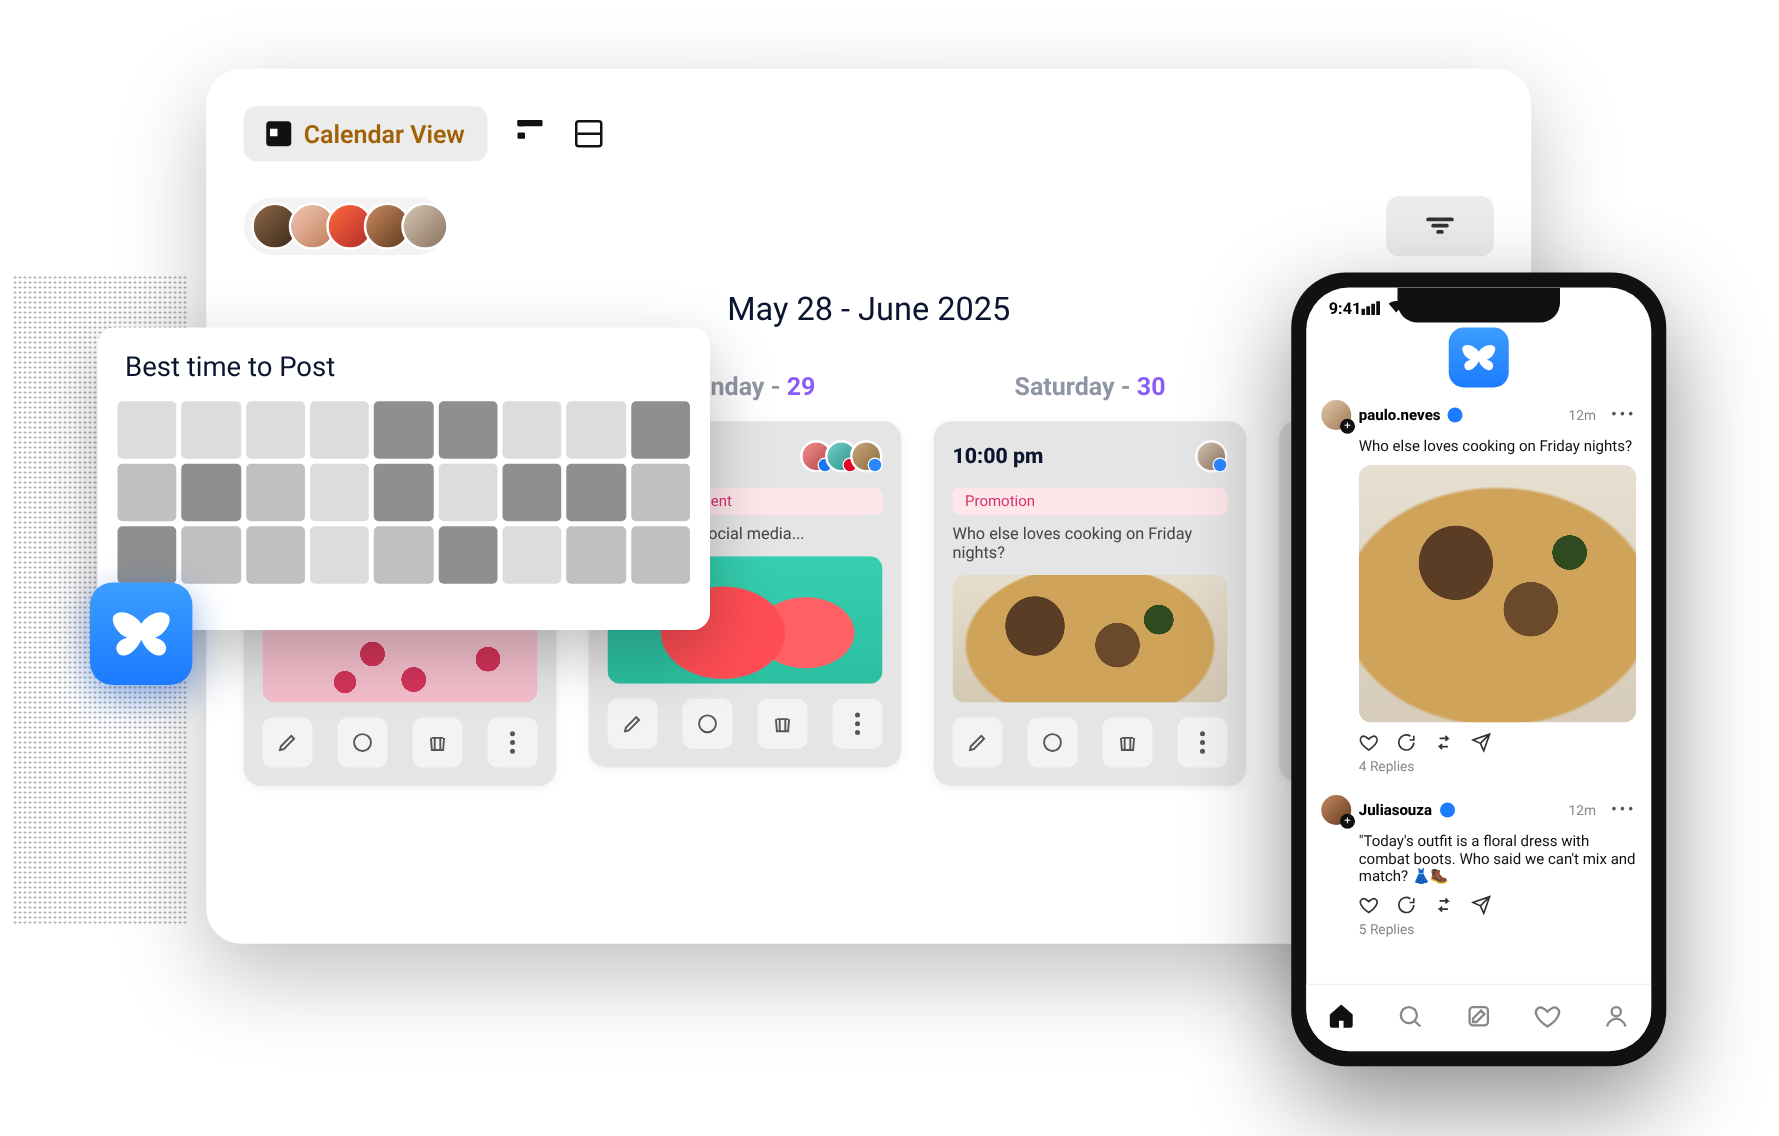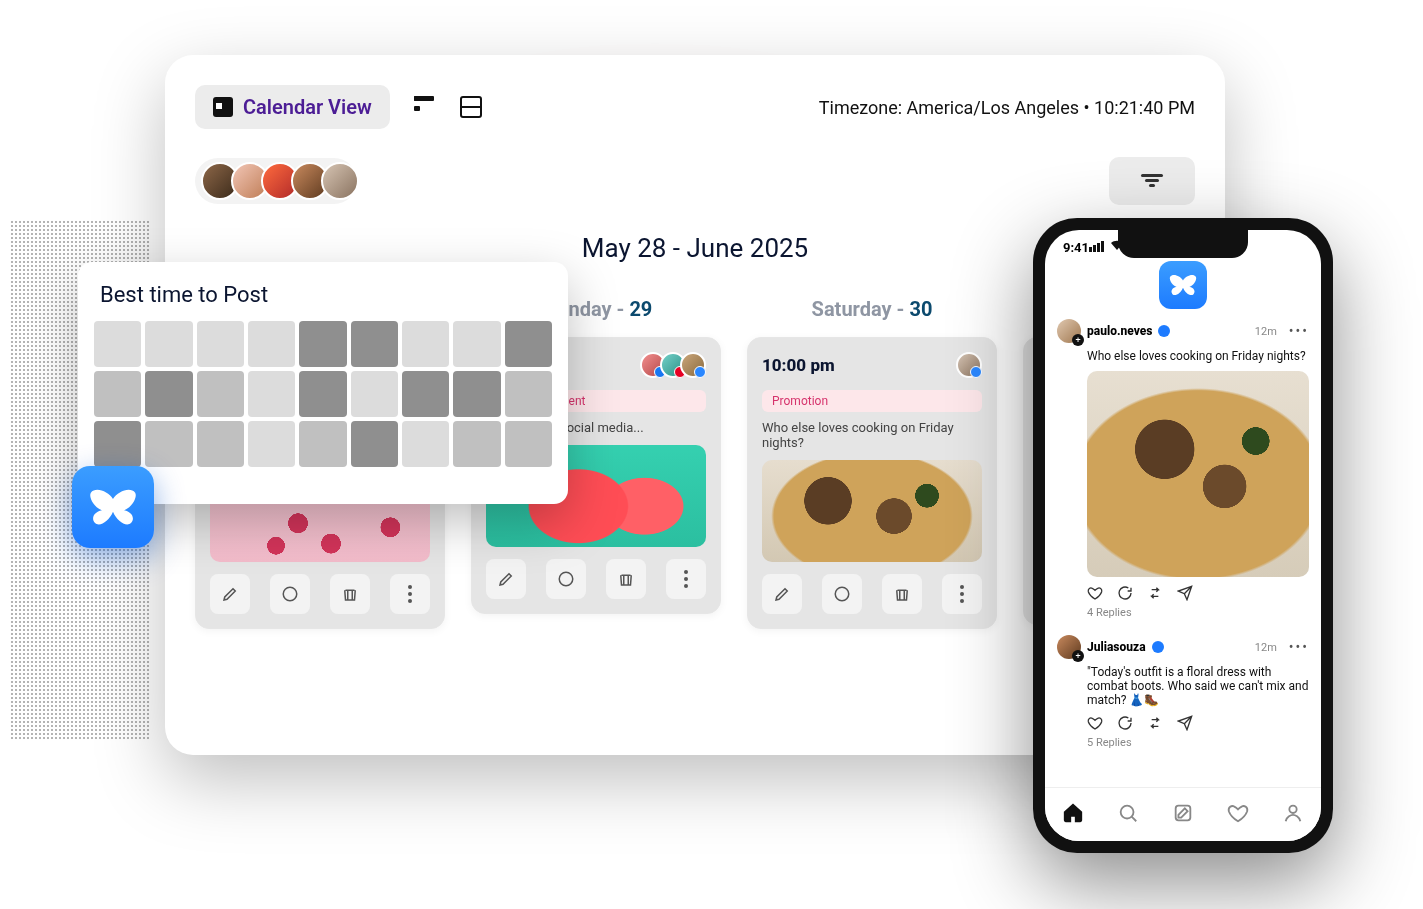--- a/index.html
+++ b/index.html
@@ -25,21 +25,21 @@
     background: #fff; border-radius: 28px;
     box-shadow: 0 25px 70px rgba(0,0,0,.25);
     padding: 30px 30px 30px 30px;
     z-index: 2;
     overflow: hidden;
   }
   .top-row { display:flex; align-items:center; gap:24px; }
   .btn-active {
     display:inline-flex; align-items:center; gap:10px;
     background:#ececec; border-radius:10px; padding:10px 18px;
-    font-size:20px; font-weight:600; color:#4c1d95;
+    font-size:20px; font-weight:600; color:#a16207;
   }
   .ico-cal { width:20px; height:20px; position:relative; background:#111; border-radius:3px; }
   .ico-cal::before { content:""; position:absolute; left:3px; top:6px; width:6px; height:6px; background:#fff; }
   .view-icon { width:22px; height:22px; display:inline-block; }
   .view-icon.list::before,.view-icon.list::after { content:""; display:block; width:20px; height:5px; background:#111; margin-bottom:5px; border-radius:1px;}
   .view-icon.list::before { box-shadow: 0 10px 0 #111; width:6px; height:5px; background:#111; float:left; margin-right:4px;}
   .view-icon.grid { border:2px solid #111; border-radius:3px; position:relative; }
   .view-icon.grid::after { content:""; position:absolute; left:0; top:50%; width:100%; height:2px; background:#111; transform:translateY(-50%); }
   .tz { margin-left:auto; font-size:18px; color:#111; }
   .avatars-row { display:flex; align-items:center; margin-top:28px; }
@@ -53,21 +53,21 @@
   .filter-btn { margin-left:auto; background:#ececec; border-radius:10px; width:86px; height:48px; display:flex; align-items:center; justify-content:center; }
   .filter-ico { width:22px; height:14px; position:relative; }
   .filter-ico::before,.filter-ico::after,.filter-ico span { content:""; position:absolute; left:0; background:#333; height:3px; border-radius:2px;}
   .filter-ico::before{top:0;width:22px;}
   .filter-ico span{top:5px;left:4px;width:14px;height:3px;display:block;}
   .filter-ico::after{top:10px;left:8px;width:6px;}
   .date-range { text-align:center; font-size:26px; font-weight:400; color:#0b1530; margin-top:28px; }
   .days-row { display:flex; gap:26px; margin-top:34px; }
   .day-col { flex:0 0 250px; display:flex; flex-direction:column; }
   .day-head { text-align:center; font-size:20px; font-weight:700; color:#8f96a3; margin-bottom:16px; }
-  .day-head .num { color:#0c4a6e; }
+  .day-head .num { color:#8b5cf6; }
   .card {
     background:#e5e5e5; border:1px solid #e6e6e6; border-radius:14px; padding:14px;
     box-shadow:0 2px 8px rgba(0,0,0,.05);
     display:flex; flex-direction:column;
   }
   .card-top { display:flex; align-items:center; justify-content:space-between; }
   .time { font-weight:800; font-size:17px; color:#0b1530; }
   .mini-avs { display:flex; }
   .mini-av { width:26px; height:26px; border-radius:50%; border:2px solid #fff; margin-left:-6px; background:linear-gradient(135deg,#6fa8dc,#2b5f9a); position:relative;}
   .mini-av .dot { position:absolute; right:-2px; bottom:-2px; width:12px; height:12px; border-radius:50%; background:#2a87ff; border:1px solid #fff;}
@@ -163,21 +163,20 @@
 <div class="dash-noise"></div>
 
 <div class="dashboard">
   <div class="top-row">
     <div class="btn-active">
       <span class="ico-cal"></span>
       <span>Calendar View</span>
     </div>
     <span class="view-icon list"></span>
     <span class="view-icon grid"></span>
-    <div class="tz">Timezone: America/Los Angeles • 10:21:40 PM</div>
   </div>
 
   <div class="avatars-row">
     <div class="avgroup">
       <div class="av a1"></div>
       <div class="av a2"></div>
       <div class="av a3"></div>
       <div class="av a4"></div>
       <div class="av a5"></div>
     </div>

